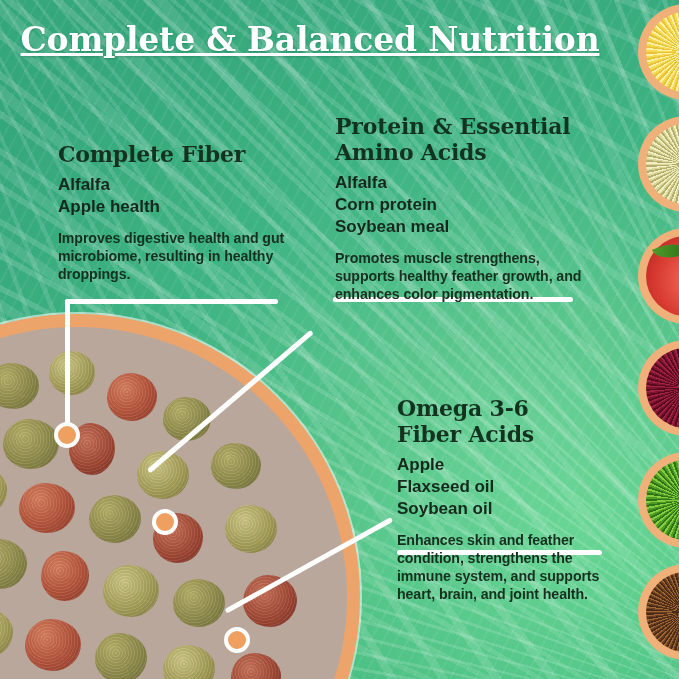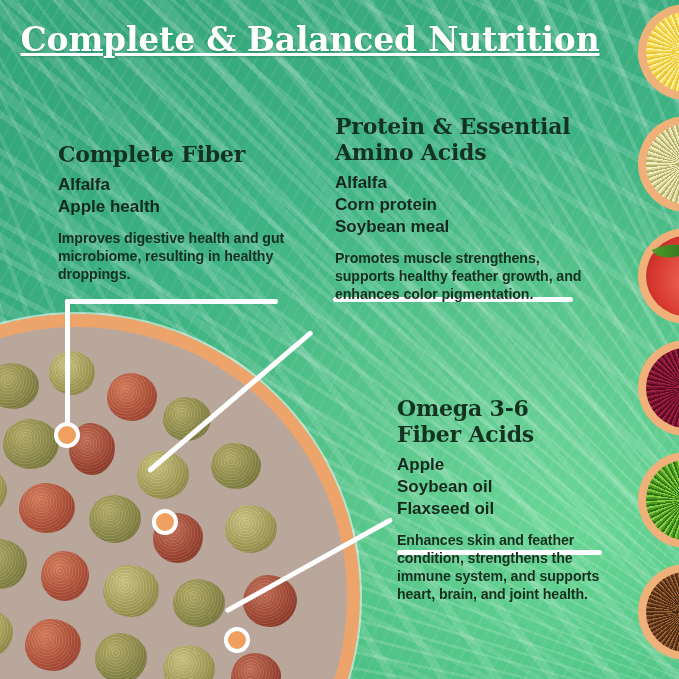--- a/index.html
+++ b/index.html
@@ -239,22 +239,22 @@
     <div class="desc">Promotes muscle strengthens, supports healthy feather growth, and enhances color pigmentation.</div>
   </div>
 
   <div class="block" id="block-omega">
     <h2>
       <span>Omega 3-6</span><br>
       <span>Fiber Acids</span>
     </h2>
     <div class="ing">
       <div>Apple</div>
+      <div>Flaxseed oil</div>
       <div>Soybean oil</div>
-      <div>Flaxseed oil</div>
     </div>
     <div class="desc">Enhances skin and feather condition, strengthens the immune system, and supports heart, brain, and joint health.</div>
   </div>
 
   <div class="ingcircle ing-corn" style="left:638px;top:4px;">
     <div class="fill"></div>
   </div>
   <div class="ingcircle ing-alfalfa" style="left:638px;top:116px;">
     <div class="fill"></div>
   </div>

